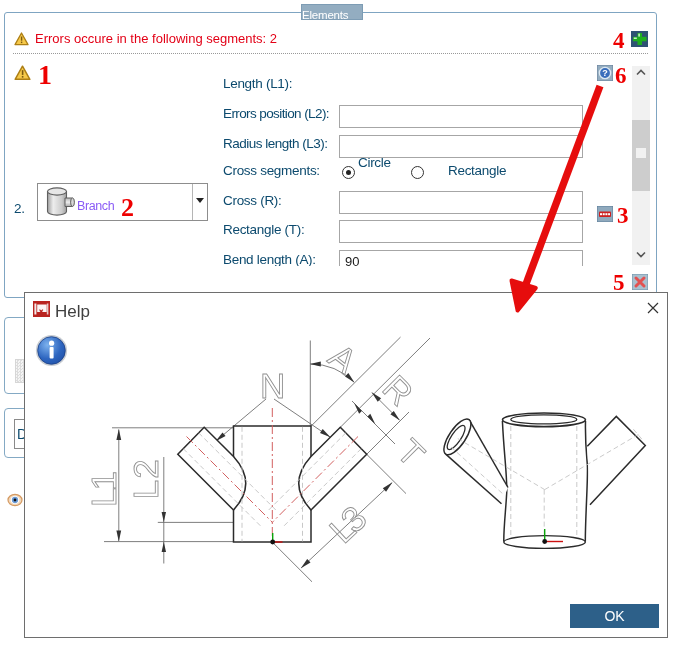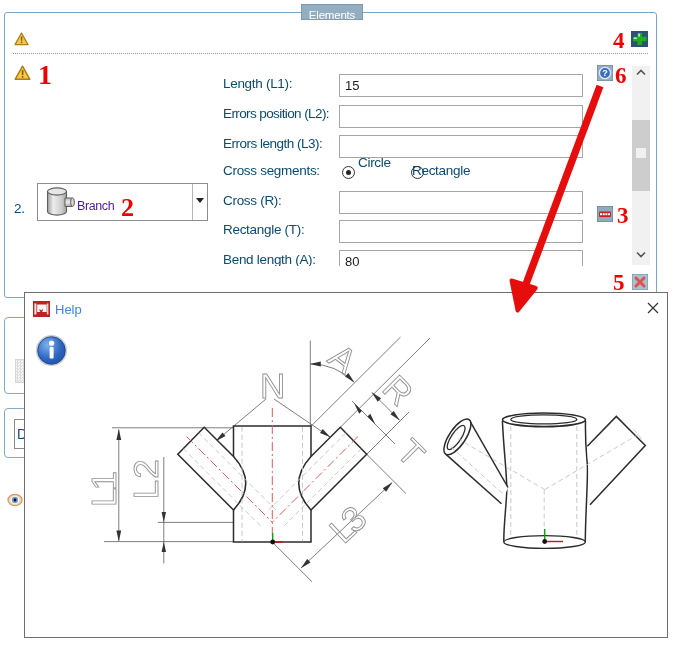--- a/index.html
+++ b/index.html
@@ -24,29 +24,30 @@
   <div class="abs lbl" style="left:17px;top:426px;font-size:14px;">D</div>
   <svg class="abs" style="left:7px;top:493px;" width="16" height="14" viewBox="0 0 18 16">
     <ellipse cx="9" cy="8" rx="8" ry="6.5" fill="#f3d8ba" stroke="#d49a62" stroke-width="1.4"></ellipse>
     <ellipse cx="9" cy="8" rx="5" ry="4.6" fill="#fff"></ellipse>
     <circle cx="9" cy="8" r="3.6" fill="#6a9bd8"></circle>
     <circle cx="9" cy="8" r="1.6" fill="#111"></circle>
   </svg>
 
   <div class="abs" style="left:4px;top:12px;width:653px;height:286px;border:1.5px solid #7fa5c2;border-radius:3px;background:#fff;box-sizing:border-box;"></div>
 
-  <div class="abs" style="left:301px;top:4px;width:62px;height:16px;background:#93adc1;border:1px solid #7d9cb4;box-sizing:border-box;text-align:center;">
+  <div class="abs" style="left:301px;top:4px;width:62px;height:16px;background:#93adc1;border:1px solid #7d9cb4;box-sizing:border-box;">
     <span style="color:#fff;font-size:11.5px;letter-spacing:-0.2px;line-height:15px;">Elements</span>
   </div>
 
   <svg class="abs" style="left:14px;top:32px;" width="15" height="14" viewBox="0 0 15 14">
     <path d="M7.5 1 L14 12.6 L1 12.6 Z" fill="#f6c94a" stroke="#ad7f15" stroke-width="1.3" stroke-linejoin="round"></path>
     <rect x="6.9" y="4.5" width="1.4" height="4.2" fill="#7a5a10"></rect>
     <rect x="6.9" y="9.6" width="1.4" height="1.5" fill="#7a5a10"></rect>
   </svg>
+  <div class="abs" style="left:35px;top:31px;font-size:13px;color:#e30016;">Errors occure in the following segments: 2</div>
   <div class="abs" style="left:13px;top:53px;width:635px;border-top:1px dotted #999;"></div>
 
   <svg class="abs" style="left:14px;top:65px;" width="17" height="16" viewBox="0 0 15 14">
     <path d="M7.5 1 L14 12.6 L1 12.6 Z" fill="#f6c94a" stroke="#ad7f15" stroke-width="1.3" stroke-linejoin="round"></path>
     <rect x="6.9" y="4.5" width="1.4" height="4.2" fill="#7a5a10"></rect>
     <rect x="6.9" y="9.6" width="1.4" height="1.5" fill="#7a5a10"></rect>
   </svg>
   <div class="reddig" style="left:38px;top:61px;font-size:28px;">1</div>
 
   <div class="abs lbl" style="left:14px;top:201px;">2.</div>
@@ -66,45 +67,42 @@
         <stop offset="0" stop-color="#b5b5b5"></stop>
           <stop offset="0.5" stop-color="#ececec"></stop>
         <stop offset="1" stop-color="#a8a8a8"></stop>
       </linearGradient>
     </defs>
     <path d="M1.5 4.5 V24.5 A9.5 3.6 0 0 0 20.5 24.5 V4.5 Z" fill="url(#cyl)" stroke="#5f5f5f" stroke-width="1.1"></path>
     <ellipse cx="11" cy="4.5" rx="9.5" ry="3.6" fill="#e6e6e6" stroke="#5f5f5f" stroke-width="1.1"></ellipse>
     <path d="M19 11 H26.5 V19.5 H19 Z" fill="url(#cyl2)" stroke="#5f5f5f" stroke-width="1"></path>
     <ellipse cx="26.5" cy="15.2" rx="1.9" ry="4.2" fill="#d8d8d8" stroke="#5f5f5f" stroke-width="1"></ellipse>
   </svg>
-  <div class="abs" style="position:absolute;left:77px;top:199px;font-size:12.5px;letter-spacing:-0.4px;color:#4c1d95;">Branch</div>
+  <div class="abs" style="position:absolute;left:77px;top:199px;font-size:12.5px;letter-spacing:-0.4px;color:#8b5cf6;">Branch</div>
   <div class="reddig" style="left:121px;top:195px;font-size:26px;">2</div>
 
   <div class="abs" style="left:6px;top:60px;width:625px;height:206px;overflow:hidden;">
     <div class="lbl" style="left:217px;top:16px;">Length (L1):</div>
-    <div class="fld" style="left:333px;top:14px;">
-        <span>15</span>
-      </div>
     <div class="lbl" style="left:217px;top:46px;letter-spacing:-0.6px;">Errors position (L2):</div>
     <div class="fld" style="left:333px;top:44.5px;"></div>
-    <div class="lbl" style="left:217px;top:76px;letter-spacing:-0.5px;">Errors length (L3):</div>
+    <div class="lbl" style="left:217px;top:76px;letter-spacing:-0.5px;">Radius length (L3):</div>
     <div class="fld" style="left:333px;top:74.5px;"></div>
     <div class="lbl" style="left:217px;top:102.5px;">Cross segments:</div>
     <div style="position:absolute;left:336px;top:106px;width:13px;height:13px;border:1px solid #333;border-radius:50%;box-sizing:border-box;"></div>
     <div style="position:absolute;left:340px;top:110px;width:5px;height:5px;background:#222;border-radius:50%;"></div>
     <div class="lbl" style="left:352px;top:95px;">Circle</div>
     <div style="position:absolute;left:405px;top:106px;width:13px;height:13px;border:1px solid #333;border-radius:50%;box-sizing:border-box;"></div>
-    <div class="lbl" style="left:406px;top:103px;">Rectangle</div>
+    <div class="lbl" style="left:442px;top:103px;">Rectangle</div>
     <div class="lbl" style="left:217px;top:132.5px;">Cross (R):</div>
     <div class="fld" style="left:333px;top:131px;"></div>
     <div class="lbl" style="left:217px;top:161.5px;">Rectangle (T):</div>
     <div class="fld" style="left:333px;top:160px;"></div>
     <div class="lbl" style="left:217px;top:191.5px;">Bend length (A):</div>
     <div class="fld" style="left:333px;top:190px;">
-        <span>80</span>
+        <span>90</span>
       </div>
   </div>
 
   <div class="reddig" style="left:613px;top:29px;font-size:23px;">4</div>
   <svg class="abs" style="left:631px;top:31px;" width="17" height="16" viewBox="0 0 17 16">
     <rect x="0" y="0" width="17" height="16" fill="#2e5273"></rect>
     <rect x="6.5" y="2" width="4.5" height="12" fill="#1fae1f"></rect>
     <rect x="2" y="5.8" width="13.5" height="4.5" fill="#1fae1f"></rect>
     <rect x="7.3" y="2.6" width="1.6" height="3" fill="#c8f0c8"></rect>
     <rect x="2.8" y="6.5" width="3" height="1.5" fill="#c8f0c8"></rect>
@@ -147,39 +145,40 @@
 
   <div class="abs" style="left:24px;top:292px;width:644px;height:346px;background:#fff;border:1px solid #6e6e6e;box-sizing:border-box;"></div>
 
   <svg class="abs" style="left:33px;top:301px;" width="17" height="16" viewBox="0 0 17 16">
     <rect x="0" y="0" width="17" height="16" fill="#b92420"></rect>
     <rect x="1.4" y="2.5" width="2" height="11" fill="#f4e8e8"></rect>
     <rect x="4.2" y="3.5" width="9.5" height="7.5" fill="#fbf6f6"></rect>
     <path d="M6.5 12 l3.4 -3.4 M6.5 8.6 l3.4 3.4" stroke="#b92420" stroke-width="1.2"></path>
     <rect x="13.8" y="2.5" width="1.6" height="11" fill="#e8c9c9"></rect>
   </svg>
-  <div class="abs" style="position:absolute;left:55px;top:302px;font-size:13px;color:#3b82f6;">Help</div>
+  <div class="abs" style="position:absolute;left:55px;top:302px;font-size:17px;color:#404040;">Help</div>
   <svg class="abs" style="left:646px;top:301px;" width="14" height="14" viewBox="0 0 14 14">
     <path d="M2 2 L12 12 M12 2 L2 12" stroke="#333" stroke-width="1.2"></path>
   </svg>
 
   <svg class="abs" style="left:35px;top:334px;" width="33" height="33" viewBox="0 0 33 33">
     <defs>
       <radialGradient id="info" cx="0.35" cy="0.3" r="0.9">
         <stop offset="0" stop-color="#7db2ee"></stop>
           <stop offset="0.55" stop-color="#2e66c0"></stop>
         <stop offset="1" stop-color="#1c4ba0"></stop>
       </radialGradient>
     </defs>
     <circle cx="16.5" cy="16.5" r="15.6" fill="#c9cdd2"></circle>
     <circle cx="16.5" cy="16.5" r="13.8" fill="url(#info)" stroke="#1a3f85" stroke-width="0.8"></circle>
     <rect x="14.6" y="13" width="4" height="11.5" rx="1" fill="#fff"></rect>
     <circle cx="16.6" cy="9.2" r="2.6" fill="#fff"></circle>
   </svg>
 
+  <div class="abs" style="left:570px;top:604px;width:89px;height:24px;background:#2d6089;color:#fff;font-size:14px;text-align:center;line-height:24px;">OK</div>
 
   <svg id="drawing" class="abs" style="left:0;top:0;" width="675" height="645" viewBox="0 0 675 645">
     <defs>
       <marker id="dar" markerWidth="12" markerHeight="6" refX="11" refY="3" orient="auto" markerUnits="userSpaceOnUse">
         <path d="M0.5,0.6 L11.5,3 L0.5,5.4 Z" fill="#333"></path>
       </marker>
       <marker id="dar2" markerWidth="12" markerHeight="6" refX="1" refY="3" orient="auto" markerUnits="userSpaceOnUse">
         <path d="M11.5,0.6 L0.5,3 L11.5,5.4 Z" fill="#333"></path>
       </marker>
     </defs>

